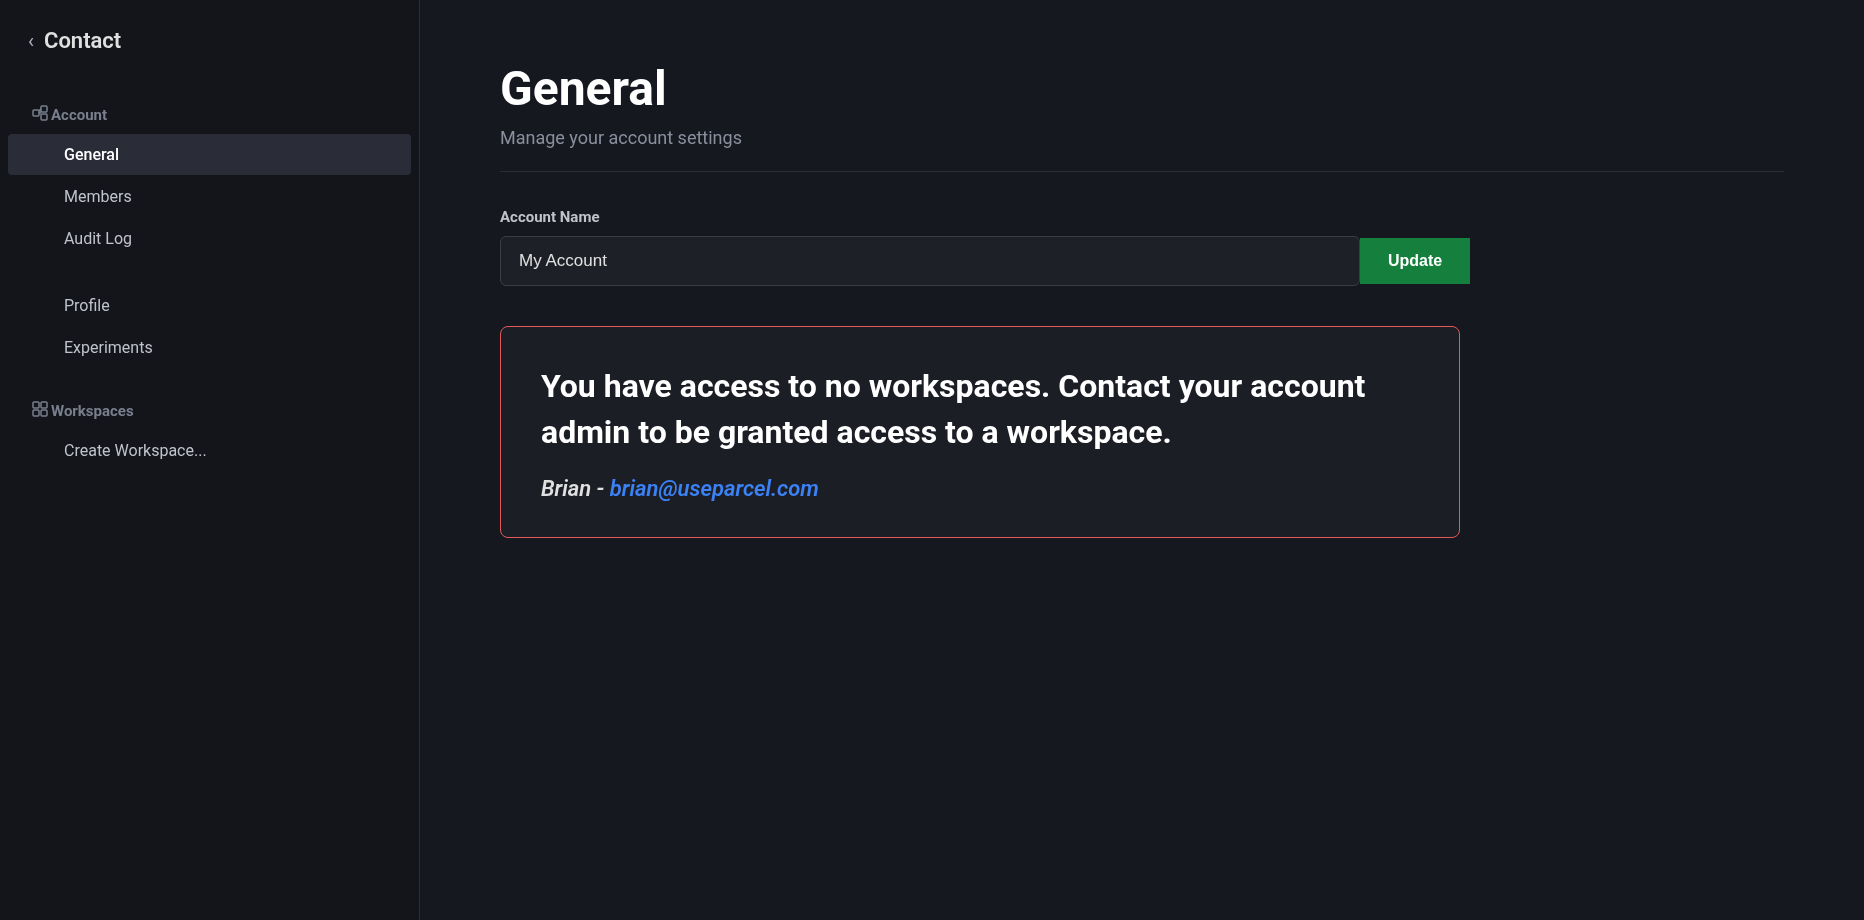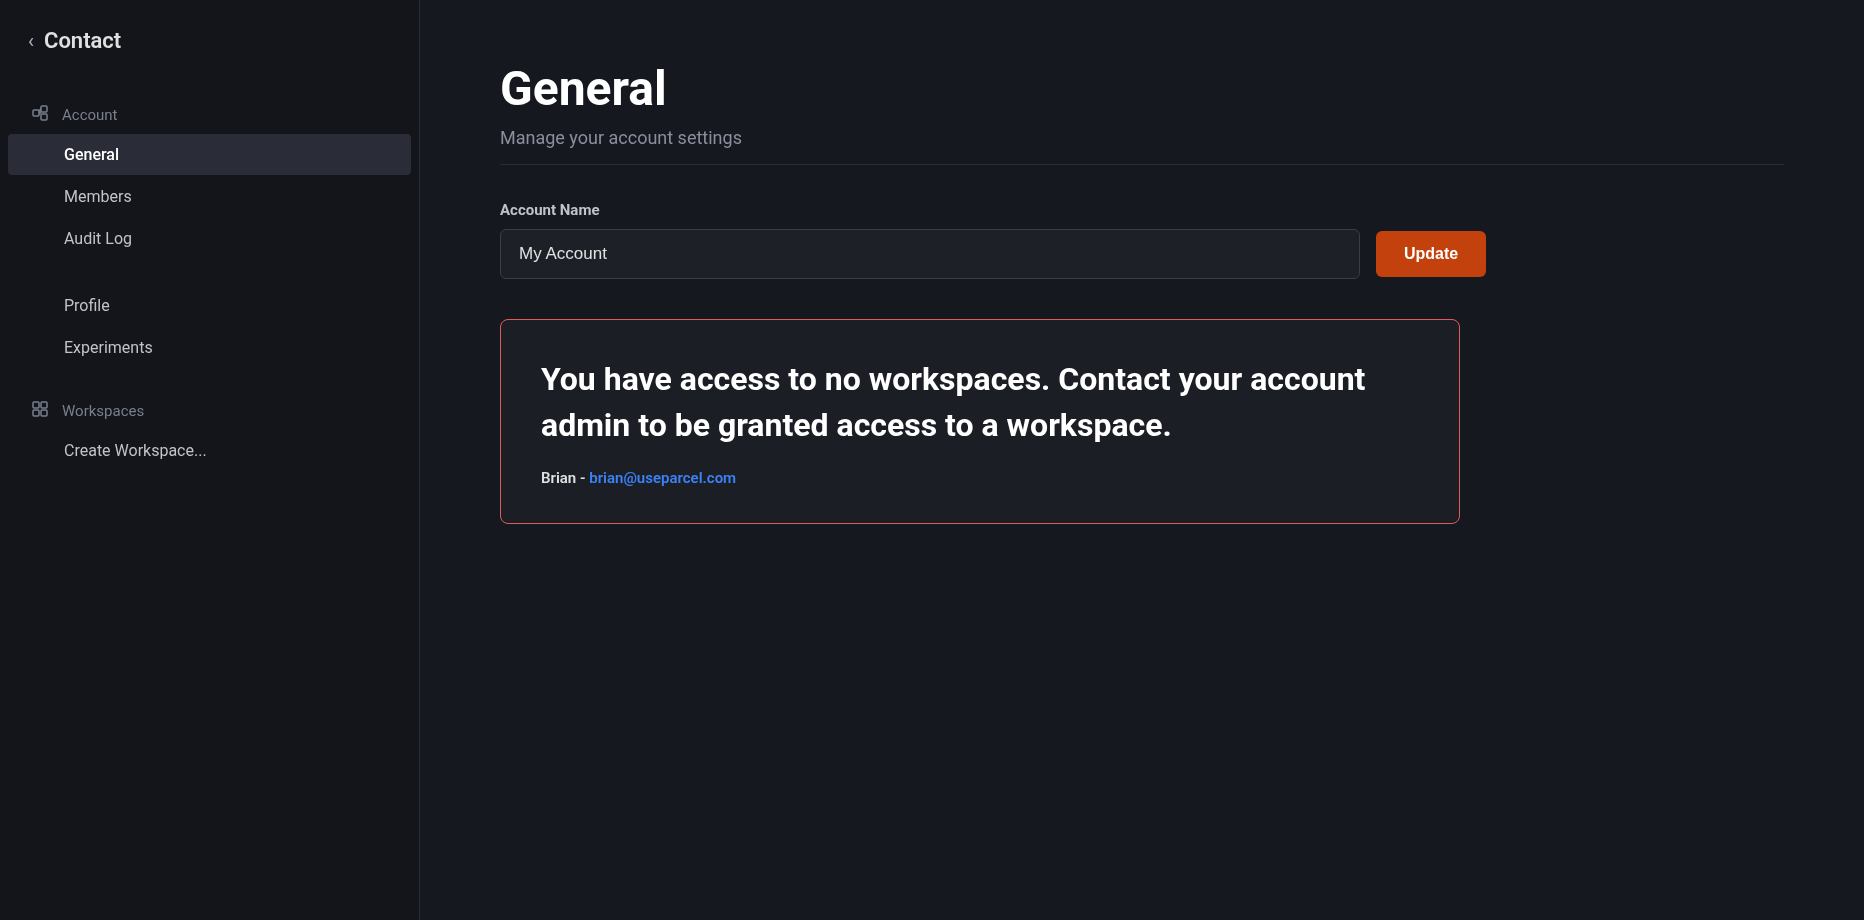--- a/index.html
+++ b/index.html
@@ -44,25 +44,25 @@
       font-weight: 600;
     }
 
     .sidebar-section {
       padding: 16px 0 8px 0;
     }
 
     .sidebar-section-label {
       display: flex;
       align-items: center;
-      gap: 14px;
+      gap: 3px;
       padding: 8px 32px;
       color: #7a7f8e;
       font-size: 15px;
-      font-weight: 400;
+      font-weight: 700;
     }
 
     .sidebar-section-label .section-icon {
       font-size: 16px;
     }
 
     .sidebar-item {
       display: flex;
       align-items: center;
       padding: 11px 32px 11px 56px;
@@ -90,60 +90,59 @@
     .page-title {
       font-size: 48px;
       font-weight: 700;
       color: #ffffff;
       margin-bottom: 10px;
     }
 
     .page-subtitle {
       font-size: 18px;
       color: #8a8f9e;
-      margin-bottom: 16px;
+      margin-bottom: 23px;
     }
 
     .divider {
       border: none;
       border-top: 1px solid #2a2d38;
       margin-bottom: 36px;
     }
 
     .field-label {
       font-size: 15px;
       color: #c0c3cc;
       margin-bottom: 10px;
       font-weight: 700;
     }
 
     .field-row {
       display: flex;
       align-items: center;
-      gap: 16px;
       margin-bottom: 40px;
     }
 
     .text-input {
       flex: 1;
       background-color: #1e2028;
       border: 1px solid #3a3d48;
       border-radius: 6px;
       padding: 14px 18px;
       color: #e0e0e0;
       font-size: 17px;
       outline: none;
       max-width: 860px;
     }
 
     .update-btn {
-      background-color: #c2410c;
+      background-color: #15803d;
       color: #ffffff;
       border: none;
-      border-radius: 6px;
+      border-radius: 0;
       padding: 14px 28px;
       font-size: 16px;
       font-weight: 600;
       cursor: pointer;
       white-space: nowrap;
     }
 
     .warning-box {
       border: 1.5px solid #e05a5a;
       border-radius: 8px;
@@ -154,23 +153,24 @@
 
     .warning-text {
       font-size: 32px;
       font-weight: 700;
       color: #ffffff;
       line-height: 1.45;
       margin-bottom: 20px;
     }
 
     .warning-contact {
-      font-size: 15px;
+      font-size: 22px;
       color: #e0e0e0;
       font-weight: 600;
+      font-style: italic;
     }
 
     .warning-contact a {
       color: #3b82f6;
       text-decoration: none;
     }
   </style>
 </head>
 <body>
 

